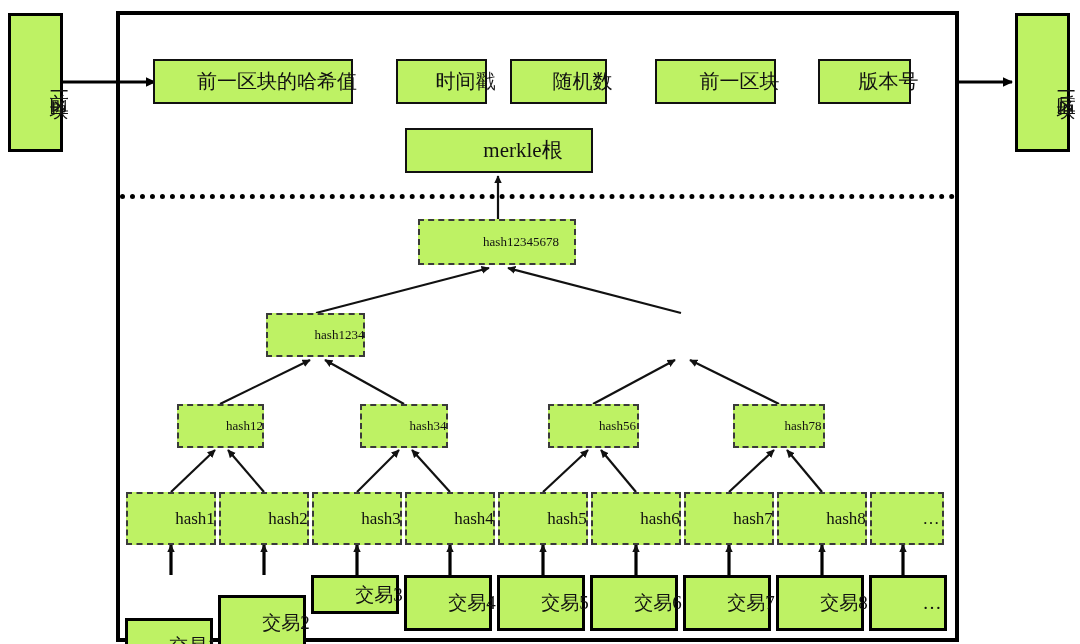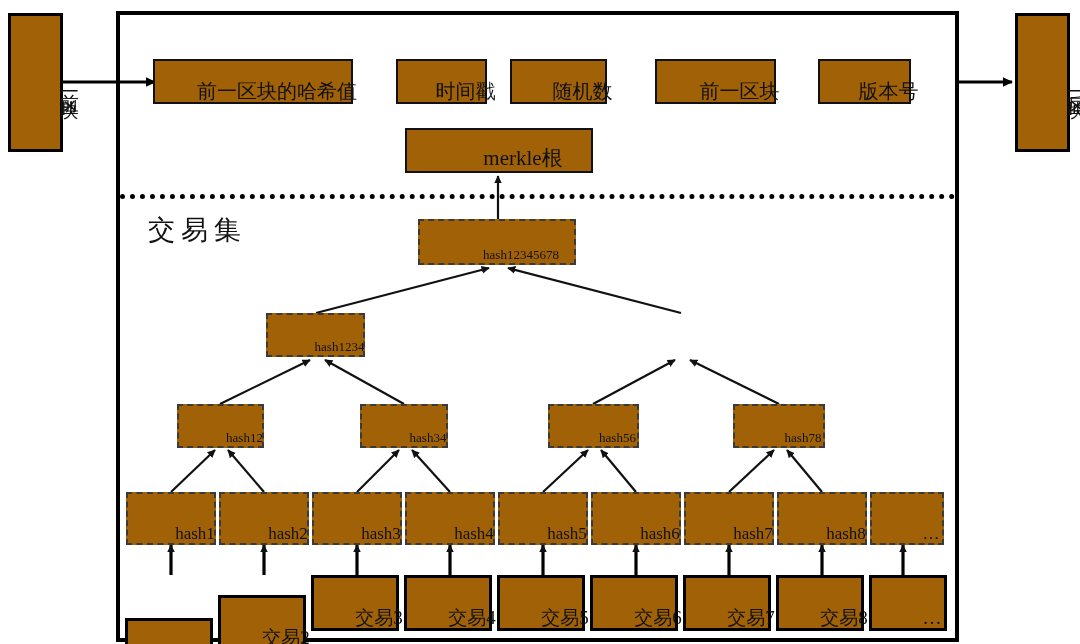--- a/index.html
+++ b/index.html
@@ -14,25 +14,25 @@
     background: #ffffff;
     font-family: "Liberation Serif", "DejaVu Serif", serif;
     overflow: hidden;
   }
 
   
   .box {
     position: absolute;
     box-sizing: border-box;
     display: flex;
-    align-items: flex-end;
+    align-items: center;
     justify-content: center;
     text-align: center;
     color: #111111;
-    background: #a16207;
+    background: #bef264;
     line-height: 1.12;
     white-space: nowrap;
     padding-left: 48px;
   }
   .solid {
     border: 2px solid #111111;
   }
   .thick {
     border: 3px solid #000000;
   }
@@ -194,21 +194,20 @@
     <span>前一区块</span>
   </div>
   <div class="box solid header-field" style="left:818px; top:59px; width:93px;">
     <span>版本号</span>
   </div>
 
   <div class="box solid" id="merkle-root" style="left:405px; top:128px; width:188px; height:45px;">
     <span>merkle根</span>
   </div>
 
-  <div id="txset-label">交易集</div>
 
   <div class="box dashed hash-node" style="left:418px; top:219px; width:158px; height:46px;">
     <span>hash12345678</span>
   </div>
 
   <div class="box dashed hash-node" style="left:266px; top:313px; width:99px; height:44px;">
     <span>hash1234</span>
   </div>
 
   <div class="box dashed hash-node" style="left:177px; top:404px; width:87px; height:44px;">
@@ -251,21 +250,21 @@
   <div class="box dashed hash-leaf" style="left:870px; top:492px; width:74px; height:53px;">
     <span>…</span>
   </div>
 
   <div class="box thick tx-node" style="left:125px; top:575px; width:88px; height:56px;margin-top:43px;">
     <span>交易1</span>
   </div>
   <div class="box thick tx-node" style="left:218px; top:575px; width:88px; height:56px;margin-top:20px;">
     <span>交易2</span>
   </div>
-  <div class="box thick tx-node" style="left:311px; top:575px; width:88px; height:56px;">
+  <div class="box thick tx-node" style="left:311px; top:575px; width:88px; height:39px;">
     <span>交易3</span>
   </div>
   <div class="box thick tx-node" style="left:404px; top:575px; width:88px; height:56px;">
     <span>交易4</span>
   </div>
   <div class="box thick tx-node" style="left:497px; top:575px; width:88px; height:56px;">
     <span>交易5</span>
   </div>
   <div class="box thick tx-node" style="left:590px; top:575px; width:88px; height:56px;">
     <span>交易6</span>

